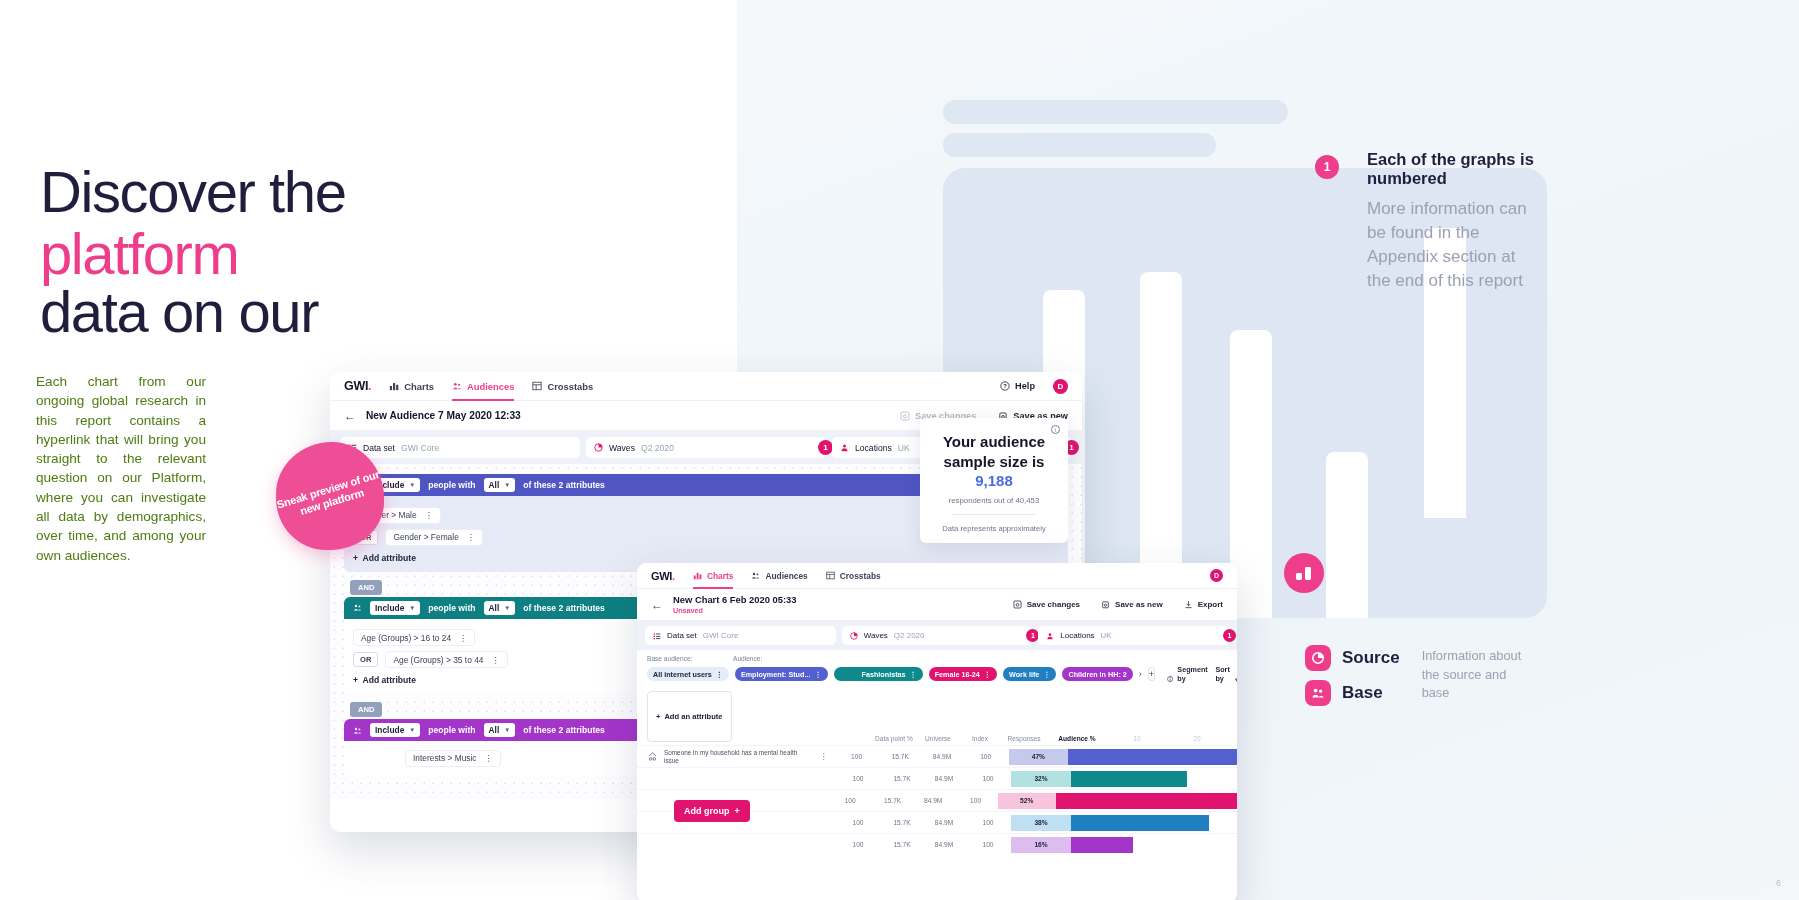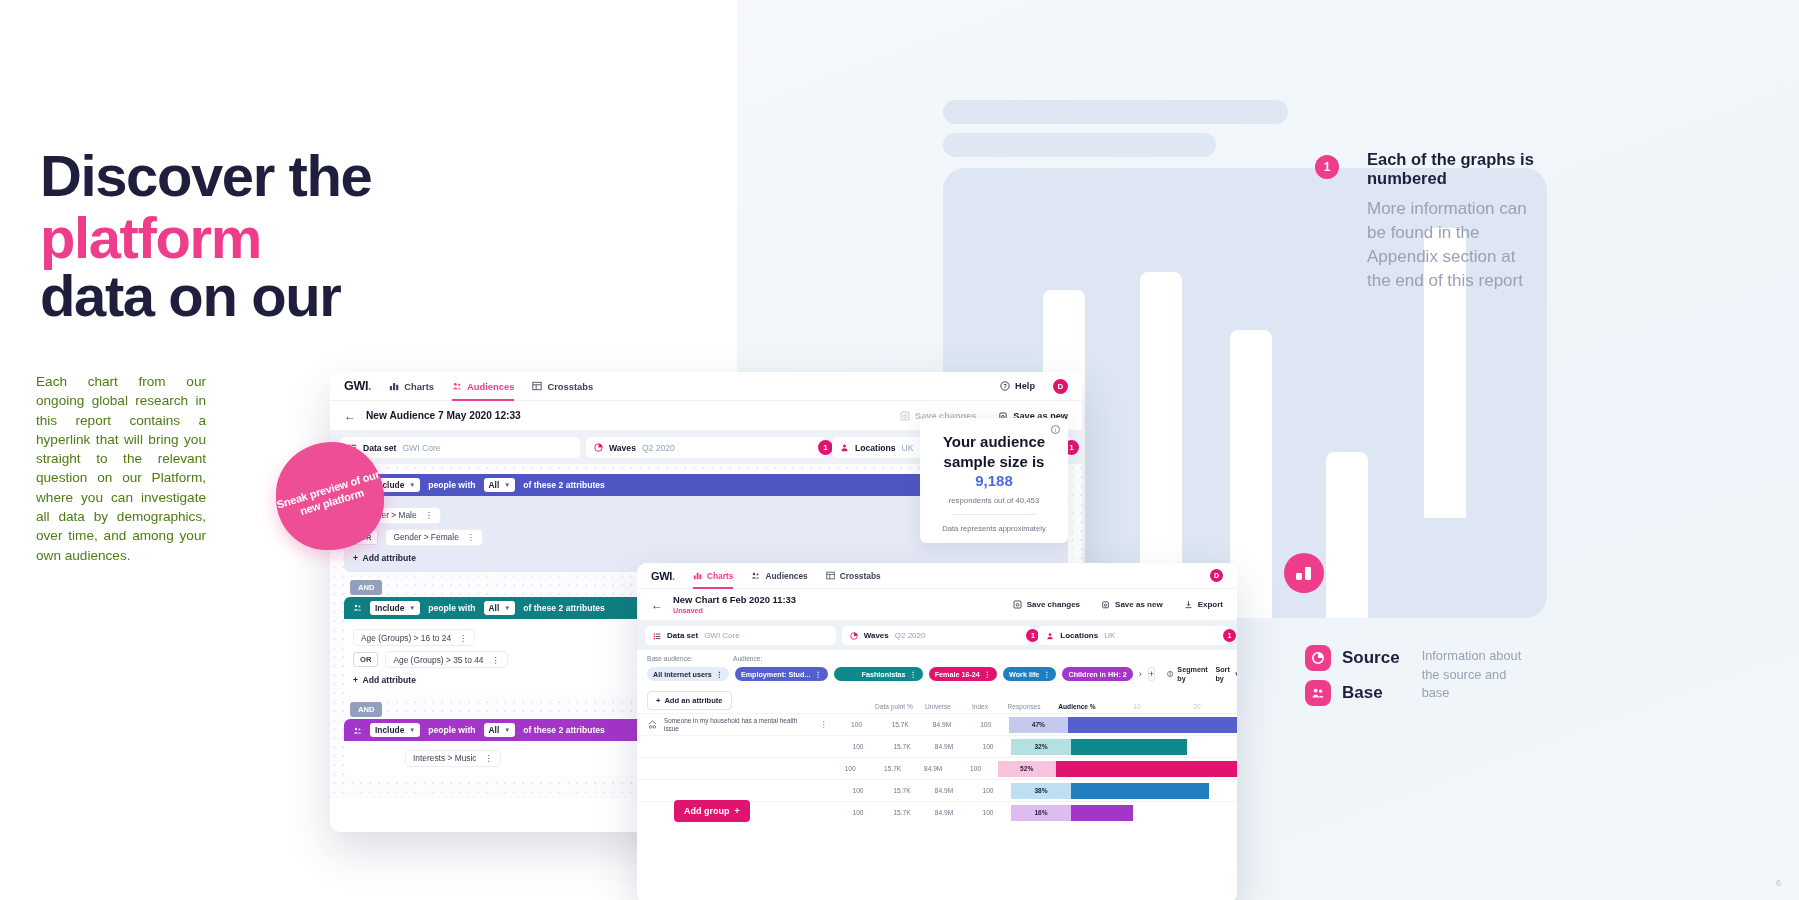--- a/index.html
+++ b/index.html
@@ -27,22 +27,22 @@
   .bg-bar { position:absolute; background:#ffffff; border-radius:8px 8px 0 0; }
 
   .badge-num {
     position:absolute; width:24px; height:24px; border-radius:50%;
     background:#ee3d8a; color:#fff; font-size:12px; font-weight:700;
     display:flex; align-items:center; justify-content:center;
   }
 
   
   .headline {
-    position:absolute; left:40px; top:147px; width:420px;
-    font-size:58px; line-height:1.0; font-weight:700; letter-spacing:-1.4px;
+    position:absolute; left:40px; top:163px; width:420px;
+    font-size:58px; line-height:1.0; font-weight:400; letter-spacing:-1.4px;
     color:#1f1f3d;
   }
   .headline .pink { color:#ee3d8a; display:block; margin-top:4px; }
   .headline .ln { display:block; }
 
   .lede {
     position:absolute; left:36px; top:372px; width:170px;
     font-size:13.6px; line-height:1.42; color:#4d7c0f; text-align:justify;
   }
 
@@ -89,21 +89,21 @@
 
   .titlebar { display:flex; align-items:center; gap:10px; height:30px; padding:0 14px;
     border-bottom:1px solid #f0f1f5; }
   .titlebar .ttl { font-size:10.2px; font-weight:700; color:#14142b; }
   .titlebar .sub { font-size:7.2px; color:#ee3d8a; font-weight:600; margin-top:1px; }
   .backarrow { font-size:12px; color:#3d4257; line-height:1; }
 
   .chipsrow { display:flex; gap:6px; padding:6px 10px; background:#eef2f8; }
   .chipfld { flex:1; background:#fff; border-radius:5px; height:21px; display:flex;
     align-items:center; gap:6px; padding:0 8px; font-size:8.6px; position:relative; }
-  .chipfld b { color:#14142b; font-weight:700; }
+  .chipfld b { color:#14142b; font-weight:400; }
   .chipfld span.v { color:#9aa1b2; }
   .dot-badge { position:absolute; right:-7px; top:3px; width:15px; height:15px; border-radius:50%;
     background:#e0146f; color:#fff; font-size:8px; font-weight:700;
     display:flex; align-items:center; justify-content:center; }
 
   
   .builder { background:#fdfdff; padding:10px 14px 0 14px;
     background-image:radial-gradient(#e3e7f0 1px, transparent 1px);
     background-size:9px 9px; }
   .grp { border-radius:6px; overflow:hidden; margin-bottom:4px; }
@@ -145,27 +145,27 @@
   .sneak { position:absolute; left:276px; top:442px; width:108px; height:108px;
     background:#ee4e96; border-radius:54% 50% 52% 48% / 50% 54% 46% 50%;
     display:flex; align-items:center; justify-content:center; z-index:20;
     box-shadow:0 6px 16px rgba(238,78,150,.3); }
   .sneak span { transform:rotate(-17deg); color:#fff; font-size:11px; font-weight:800;
     text-align:center; line-height:1.16; letter-spacing:-.2px; }
   .audlabel { font-size:6.6px; color:#7b8294; }
   .pill { height:14px; border-radius:7px; display:flex; align-items:center; gap:4px;
     padding:0 6px; font-size:7.2px; font-weight:700; color:#fff; white-space:nowrap; }
   .pill.light { background:#e4ecf7; color:#21243a; }
-  .tool { display:flex; align-items:center; gap:4px; font-size:7.2px; font-weight:600; color:#21243a; }
+  .tool { display:flex; align-items:flex-end; gap:4px; font-size:7.2px; font-weight:600; color:#21243a; }
   .plusbox { width:14px; height:14px; border:1px solid #dfe3ec; border-radius:3px;
     display:flex; align-items:center; justify-content:center; font-size:9px; color:#3d4257; }
 
   .tblhead { display:flex; align-items:flex-end; padding:8px 10px 3px; }
   .addattr-btn { border:1px solid #dfe3ec; border-radius:4px; font-size:7.6px; font-weight:700;
-    color:#21243a; padding:4px 8px; }
+    color:#21243a; padding:20px 8px; }
   .colh { font-size:6.6px; color:#868d9e; text-align:center; }
   .colh.b { color:#14142b; font-weight:700; }
   .axisnum { font-size:6.6px; color:#c3c9d6; }
 
   .datarow { display:flex; align-items:center; border-top:1px solid #f2f4f8; height:22px; }
   .qtext { font-size:6.4px; color:#4b5163; line-height:1.25; }
   .cell { font-size:6.6px; color:#6f7689; text-align:center; }
   .pctcell { font-size:6.6px; font-weight:700; color:#21243a; text-align:center; height:16px;
     display:flex; align-items:center; justify-content:center; }
   .barfill { height:16px; }
@@ -480,21 +480,21 @@
           </svg>
         <span>Crosstabs</span>
       </div>
       <div class="spacer"></div>
       <div class="avatar" style="width:13px;height:13px;font-size:7px;">D</div>
     </div>
 
     <div class="titlebar" style="height:32px;">
       <div class="backarrow">←</div>
       <div>
-        <div class="ttl" style="font-size:9.4px;">New Chart 6 Feb 2020 11:33</div>
+        <div class="ttl" style="font-size:9.4px;">New Chart 6 Feb 2020 05:33</div>
         <div class="sub">Unsaved</div>
       </div>
       <div class="spacer"></div>
       <div class="mini" style="font-size:8px;">
         <svg width="9" height="9" viewBox="0 0 12 12">
             <rect x="1.3" y="1.3" width="9.4" height="9.4" rx="1.4" fill="none" stroke="#1f2236" stroke-width="1"></rect>
             <circle cx="6" cy="6.4" r="1.8" fill="none" stroke="#1f2236" stroke-width="1"></circle>
           </svg>
         <span>Save changes</span>
       </div>

